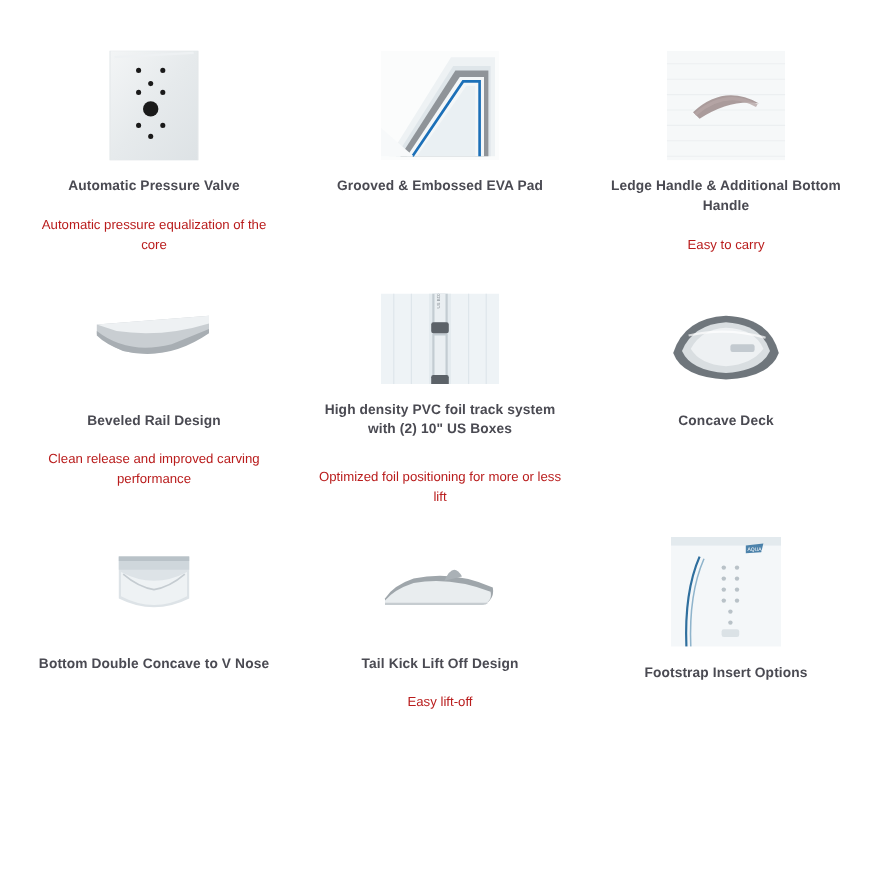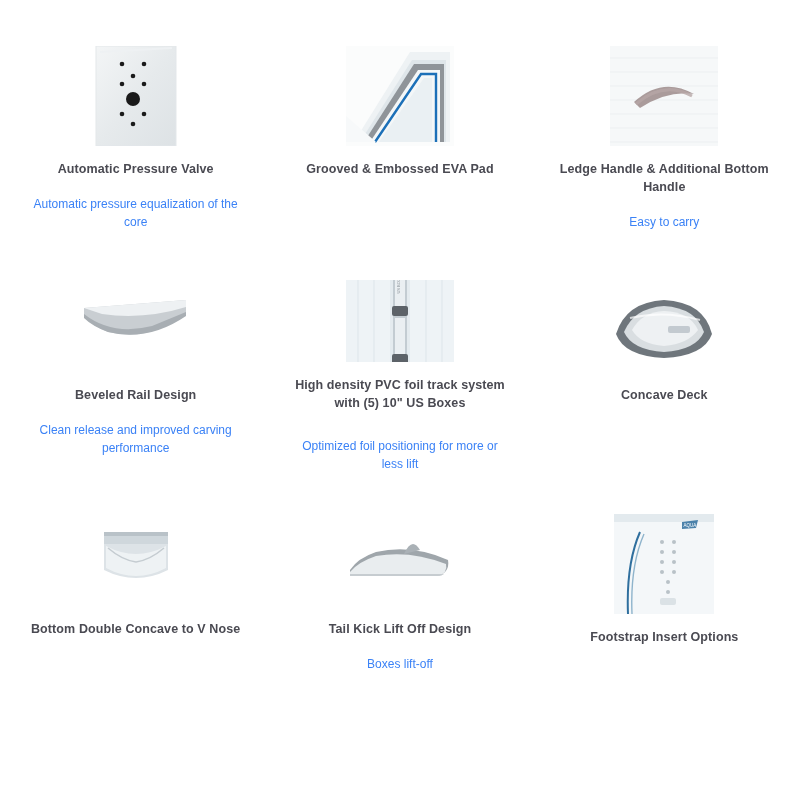--- a/index.html
+++ b/index.html
@@ -19,21 +19,20 @@
     height: 800px;
     background: #ffffff;
     box-sizing: border-box;
     padding: 28px 10px 10px 10px;
   }
   .grid {
     display: grid;
     grid-template-columns: repeat(3, 1fr);
     row-gap: 0px;
     column-gap: 0px;
-    gap: 13px;
   }
   .cell {
     display: flex;
     flex-direction: column;
     align-items: center;
     padding: 18px 18px 10px 18px;
     box-sizing: border-box;
     height: 221px;
   }
   .thumb {
@@ -54,21 +53,21 @@
     color: #4a4a52;
     text-align: center;
     line-height: 1.45;
     letter-spacing: 0.1px;
     margin: 0 0 18px 0;
     max-width: 240px;
   }
   .feat-desc {
     font-size: 12px;
     font-weight: normal;
-    color: #3b82f6;
+    color: #b91c1c;
     text-align: center;
     line-height: 1.45;
     margin: 0;
     max-width: 250px;
   }
   
   .row2 .thumb { height: 92px; }
   .row3 .thumb { height: 92px; }
 </style>
 </head>
@@ -170,21 +169,21 @@
           <rect x="44" y="0" width="20" height="106" fill="#e4ebef"></rect>
           <rect x="47" y="0" width="14" height="40" fill="#c3ccd2"></rect>
           <rect x="47" y="48" width="14" height="40" fill="#c3ccd2"></rect>
           <rect x="49" y="2" width="10" height="36" fill="#eaeff2"></rect>
           <rect x="49" y="50" width="10" height="36" fill="#eaeff2"></rect>
           <rect x="46" y="38" width="16" height="10" rx="2" fill="#5c6268"></rect>
           <rect x="46" y="86" width="16" height="10" rx="2" fill="#5c6268"></rect>
           <text x="54" y="18" font-family="Liberation Sans, sans-serif" font-size="4" fill="#8a9298" text-anchor="middle" transform="rotate(-90 54 18)">US BOX</text>
         </svg>
       </div>
-      <div class="feat-title">High density PVC foil track system with (5) 10" US Boxes</div>
+      <div class="feat-title">High density PVC foil track system with (2) 10" US Boxes</div>
       <div class="feat-desc" style="margin-top:8px;">Optimized foil positioning for more or less lift</div>
     </div>
 
     <div class="cell row2">
       <div class="thumb">
         <svg width="108" height="92" viewBox="0 0 108 92">
           <rect x="0" y="0" width="108" height="92" fill="#ffffff"></rect>
           <path d="M6 54 Q16 22 54 20 Q94 22 102 54 Q94 76 54 78 Q14 76 6 54 Z" fill="#6f767c"></path>
           <path d="M14 52 Q24 28 54 26 Q86 28 94 52 Q86 70 54 72 Q22 70 14 52 Z" fill="#d9dee1"></path>
           <path d="M22 50 Q32 32 54 31 Q80 32 88 50 Q78 64 54 66 Q30 64 22 50 Z" fill="#eef1f3"></path>
@@ -213,21 +212,21 @@
       <div class="thumb">
         <svg width="108" height="92" viewBox="0 0 108 92">
           <rect x="0" y="0" width="108" height="92" fill="#ffffff"></rect>
           <path d="M4 62 L92 62 Q104 58 102 46 Q66 30 30 38 Q12 44 4 56 Z" fill="#9fa6ab"></path>
           <path d="M4 62 L92 62 Q102 59 100 50 Q64 36 30 42 Q12 48 4 58 Z" fill="#e9edef"></path>
           <path d="M58 40 Q66 22 74 36" fill="#aab1b6"></path>
           <path d="M4 62 L92 62 Q96 62 98 60 L4 60 Z" fill="#c6ccd0"></path>
         </svg>
       </div>
       <div class="feat-title">Tail Kick Lift Off Design</div>
-      <div class="feat-desc">Boxes lift-off</div>
+      <div class="feat-desc">Easy lift-off</div>
     </div>
 
     <div class="cell row3">
       <div class="thumb" style="height:100px;">
         <svg width="108" height="100" viewBox="0 0 108 100">
           <rect x="4" y="0" width="100" height="100" fill="#f4f7f9"></rect>
           <rect x="4" y="0" width="100" height="8" fill="#e3eaee"></rect>
           <path d="M18 100 Q16 50 30 18" fill="none" stroke="#2f6f9e" stroke-width="2"></path>
           <path d="M22 100 Q20 52 34 20" fill="none" stroke="#8fb4cc" stroke-width="1.4"></path>
           <g fill="#b9c2c8">

